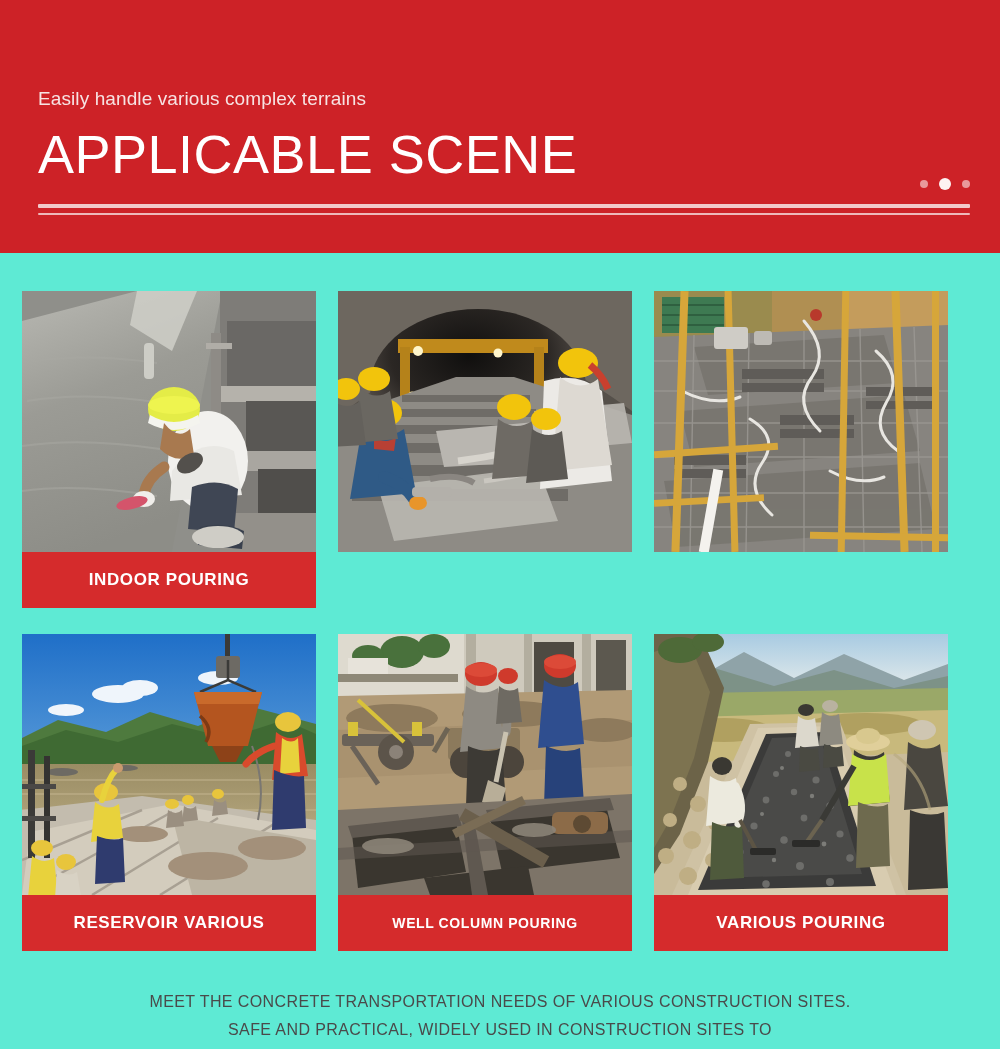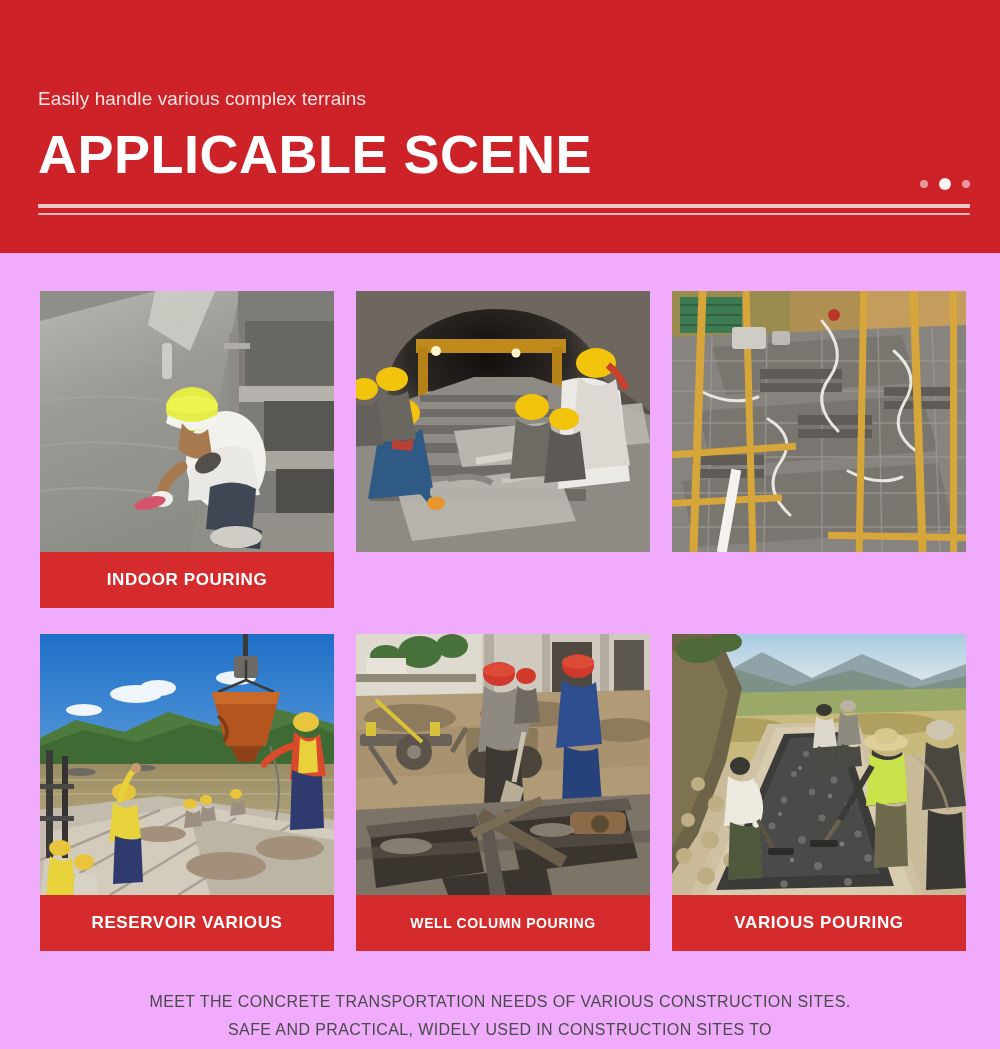--- a/index.html
+++ b/index.html
@@ -3,53 +3,53 @@
 <meta charset="utf-8">
 <title>Applicable Scene</title>
 <style>
   * { margin:0; padding:0; box-sizing:border-box; }
   html, body {
     width:1000px; height:1049px;
     background:#ffffff;
     font-family:"Liberation Sans", sans-serif;
     overflow:hidden;
   }
-  .page { position:relative; width:1000px; height:1049px; background:#f0abfc; }
+  .page { position:relative; width:1000px; height:1049px; background:#5eead4; }
 
   
   .header {
     position:absolute; left:0; top:0; width:1000px; height:253px;
     background:#cd2227;
     overflow:hidden;
   }
   .header-sub {
     position:absolute; left:38px; top:88px;
     font-size:19px; font-weight:400; color:#f7e3e3;
     letter-spacing:0.1px; white-space:nowrap;
   }
   .header-title {
     position:absolute; left:38px; top:125px;
-    font-size:54px; font-weight:bold; color:#ffffff;
+    font-size:54px; font-weight:normal; color:#ffffff;
     letter-spacing:0.5px; white-space:nowrap; line-height:1.1;
   }
   .dots {
     position:absolute; right:30px; top:178px;
     display:flex; align-items:center; gap:11px;
   }
   .dot { border-radius:50%; background:#e8999b; }
   .dot.small { width:8px; height:8px; }
   .dot.big { width:12px; height:12px; background:#fdf2f2; }
 
   .rules { position:absolute; left:38px; right:30px; top:204px; }
   .rule-thick { height:4px; background:#f2c9ca; border-radius:1px; }
   .rule-thin  { height:2px; background:#eeb9ba; margin-top:5px; border-radius:1px; }
 
   
   .grid {
-    position:absolute; left:40px; top:291px;
+    position:absolute; left:22px; top:291px;
     width:926px;
     display:grid;
     grid-template-columns:repeat(3, 294px);
     grid-template-rows:repeat(2, 317px);
     column-gap:22px; row-gap:26px;
   }
   .card { position:relative; width:294px; height:317px; }
   .photo {
     position:relative; width:294px; height:261px;
     overflow:hidden; background:#8a8a8a;

